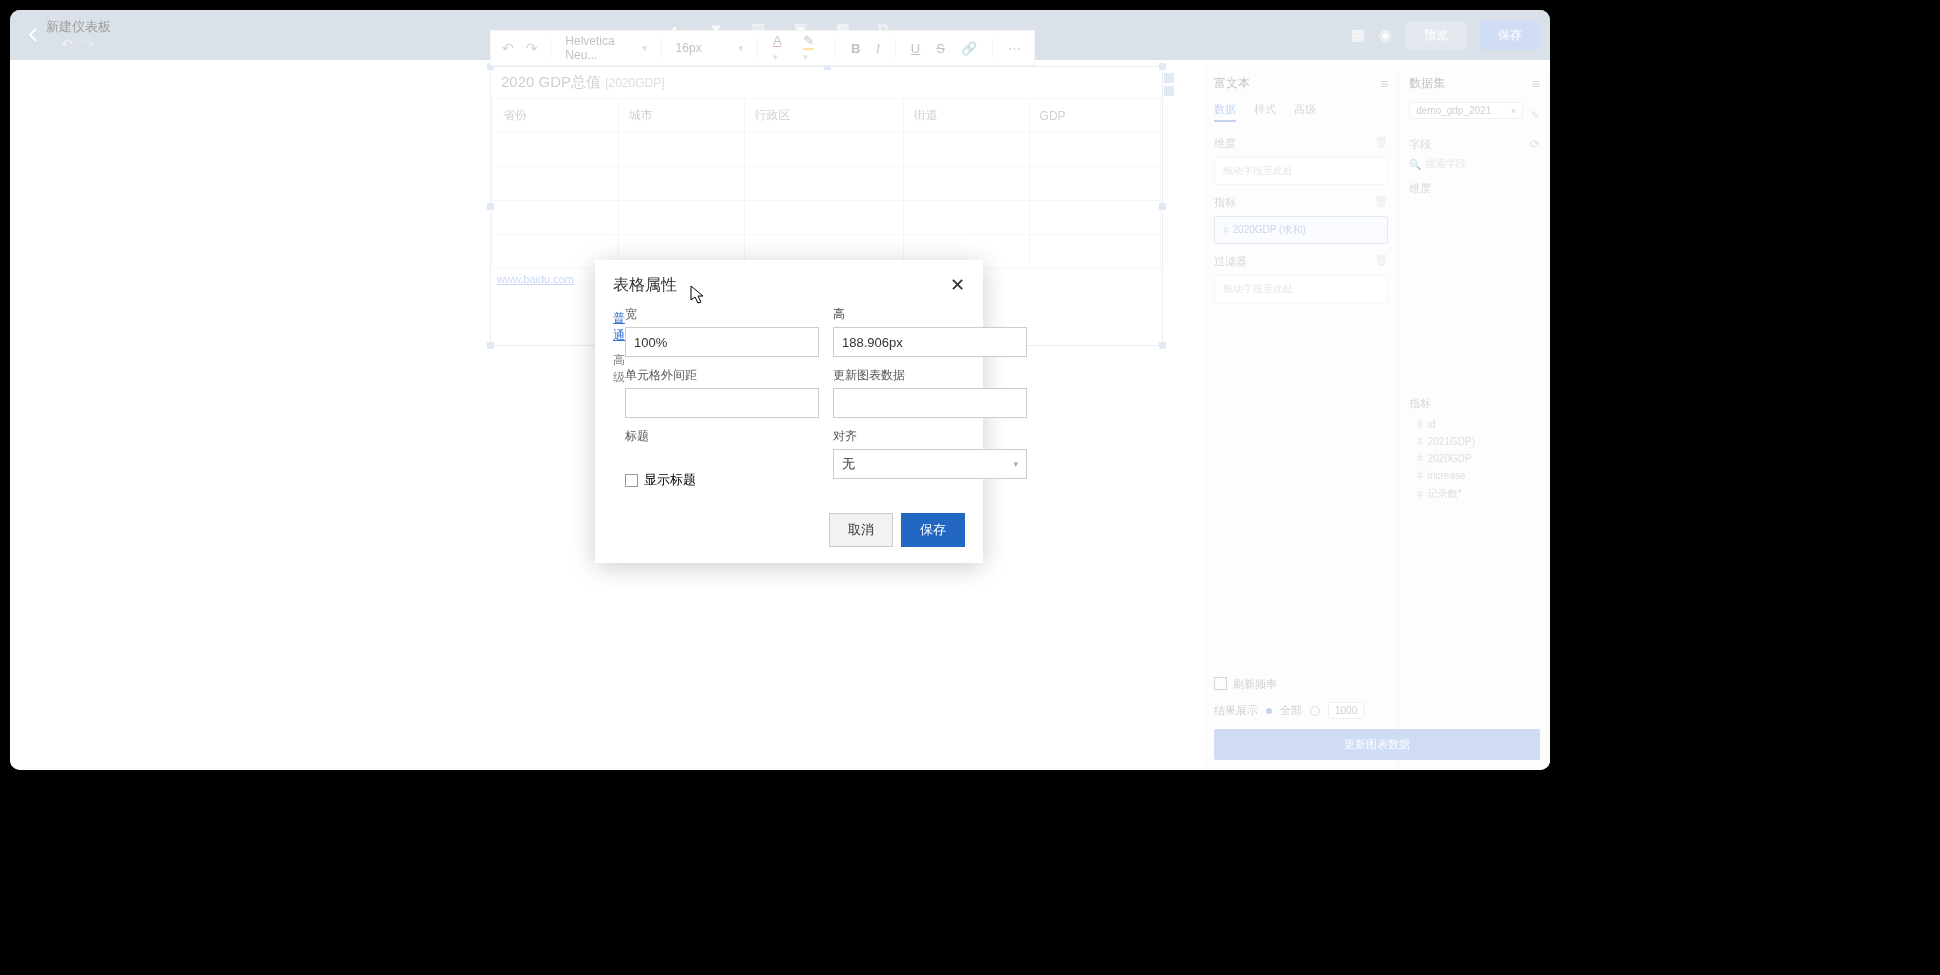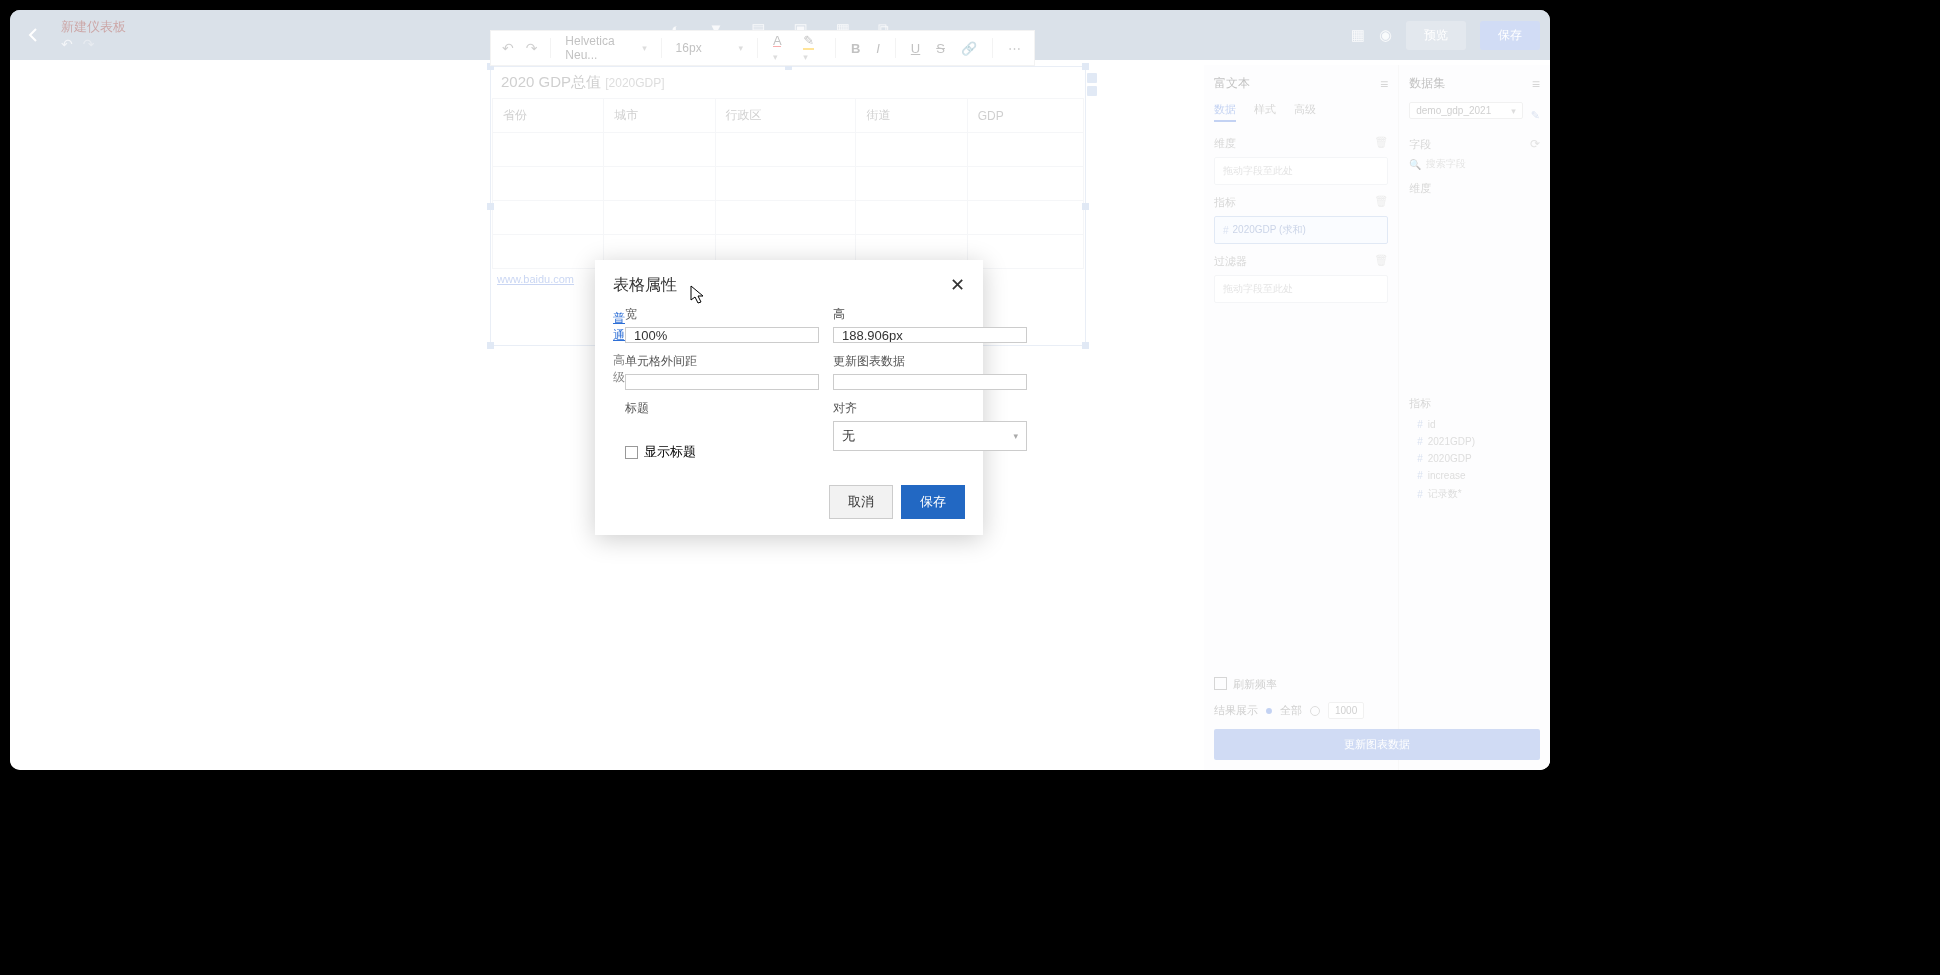--- a/index.html
+++ b/index.html
@@ -38,23 +38,22 @@
     }
     .back-btn {
       width: 26px;
       height: 26px;
       display: flex;
       align-items: center;
       justify-content: center;
       cursor: pointer;
     }
     .header-title {
-      margin-left: 15px;
       font-size: 13px;
-      color: #7f1d1d;
+      color: #000000;
     }
     .header-undo-redo {
       margin-left: 15px;
       display: flex;
       gap: 10px;
       color: rgba(255,255,255,0.7);
       font-size: 14px;
       align-items: center;
     }
     .header-center-icons {
@@ -106,21 +105,21 @@
     .tb-icon { padding: 0 5px; color: #666; font-size: 13px; }
     .tb-bold { font-weight: bold; }
     .tb-italic { font-style: italic; }
     .tb-underline { text-decoration: underline; }
     .tb-strike { text-decoration: line-through; }
 
     .canvas-card {
       position: absolute;
       top: 56px;
       left: 480px;
-      width: 596px;
+      width: 673px;
       height: 280px;
       border: 1px solid #c8d4e8;
       background: #fff;
       z-index: 5;
     }
     .card-title {
       padding: 6px 10px;
       font-size: 15px;
       color: #888;
     }
@@ -213,21 +212,21 @@
     .modal-nav-item { font-size: 12px; color: #888; margin-bottom: 8px; cursor: pointer;}
     .modal-nav-item.active { color: #2e6fd6; text-decoration: underline; }
     .modal-form { flex: 1; display: grid; grid-template-columns: 1fr 1fr; gap: 10px 14px; }
     .modal-field { display: flex; flex-direction: column; }
     .modal-field-label { font-size: 12px; color: #555; margin-bottom: 4px; }
     .modal-input {
       border: 1px solid #ccc;
       padding: 5px 8px;
       font-size: 13px;
       color: #333;
-      height: 16px;
+      height: 30px;
       background: #fff;
     }
     .modal-select {
       border: 1px solid #ccc;
       padding: 5px 8px;
       font-size: 13px;
       color: #333;
       height: 30px;
       display: flex;
       justify-content: space-between;

